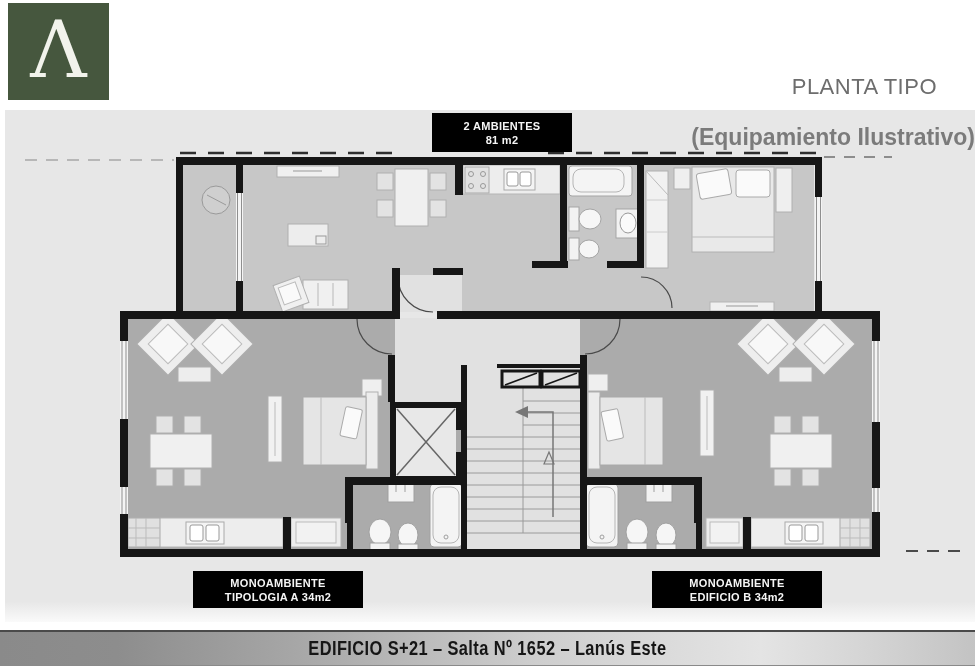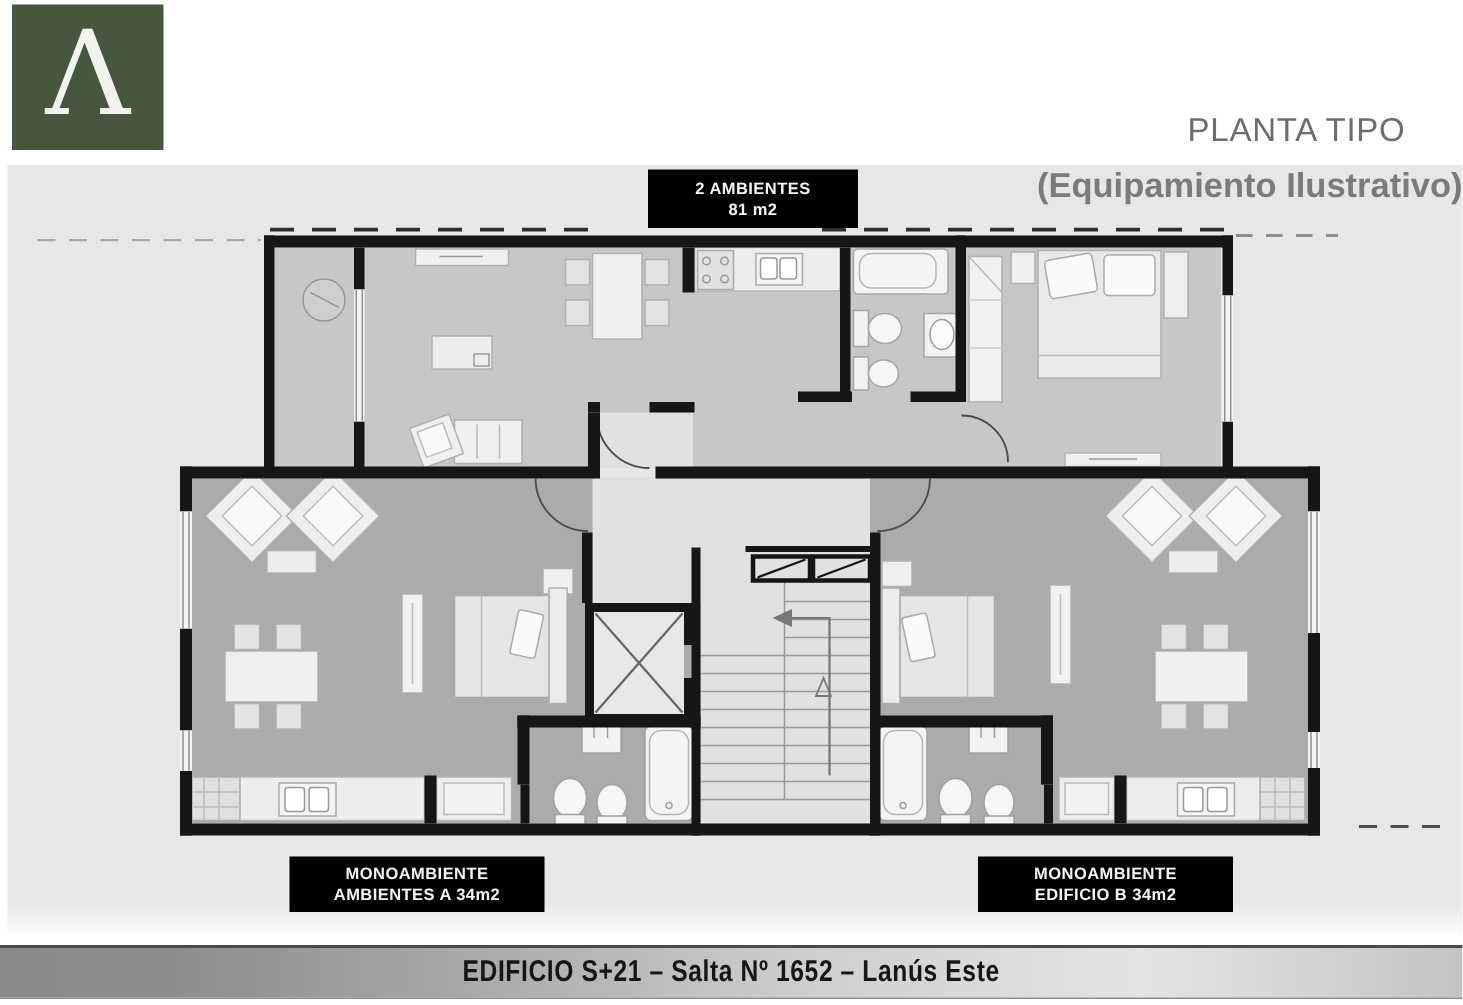--- a/index.html
+++ b/index.html
@@ -17,21 +17,21 @@
   }
   .logo .glyph{
     color:#f2f3ec;font-family:"DejaVu Serif","Liberation Serif",serif;
     font-size:78px;line-height:1;margin-top:-4px;
   }
   .title-main{
     position:absolute;right:38px;top:74px;color:#6d6d6d;
     font-size:22px;font-weight:normal;letter-spacing:0.5px;white-space:nowrap;
   }
   .title-sub{
-    position:absolute;right:0px;top:110px;color:#7b7b7b;
+    position:absolute;right:0px;top:124px;color:#7b7b7b;
     font-size:23px;font-weight:bold;white-space:nowrap;
   }
   .plan-label{
     position:absolute;background:#000000;color:#f5f5f5;
     font-size:11px;font-weight:bold;text-align:center;
     display:flex;flex-direction:column;justify-content:center;
     line-height:14px;letter-spacing:0.3px;z-index:3;
   }
   .lbl-top{left:405px;top:113px;width:140px;height:39px;margin-left:27px;}
   .lbl-a{left:193px;top:571px;width:170px;height:37px;}
@@ -385,21 +385,21 @@
 
 <div class="title-main">PLANTA TIPO</div>
 <div class="title-sub">(Equipamiento Ilustrativo)</div>
 
 <div class="plan-label lbl-top">
   <span>2 AMBIENTES</span>
   <span>81 m2</span>
 </div>
 <div class="plan-label lbl-a">
   <span>MONOAMBIENTE</span>
-  <span>AMBIENTES A 34m2</span>
+  <span>TIPOLOGIA A 34m2</span>
 </div>
 <div class="plan-label lbl-b">
   <span>MONOAMBIENTE</span>
   <span>EDIFICIO B 34m2</span>
 </div>
 
 <div class="footer-bar">
   <span class="txt">EDIFICIO S+21 – Salta Nº 1652 – Lanús Este</span>
 </div>
 

